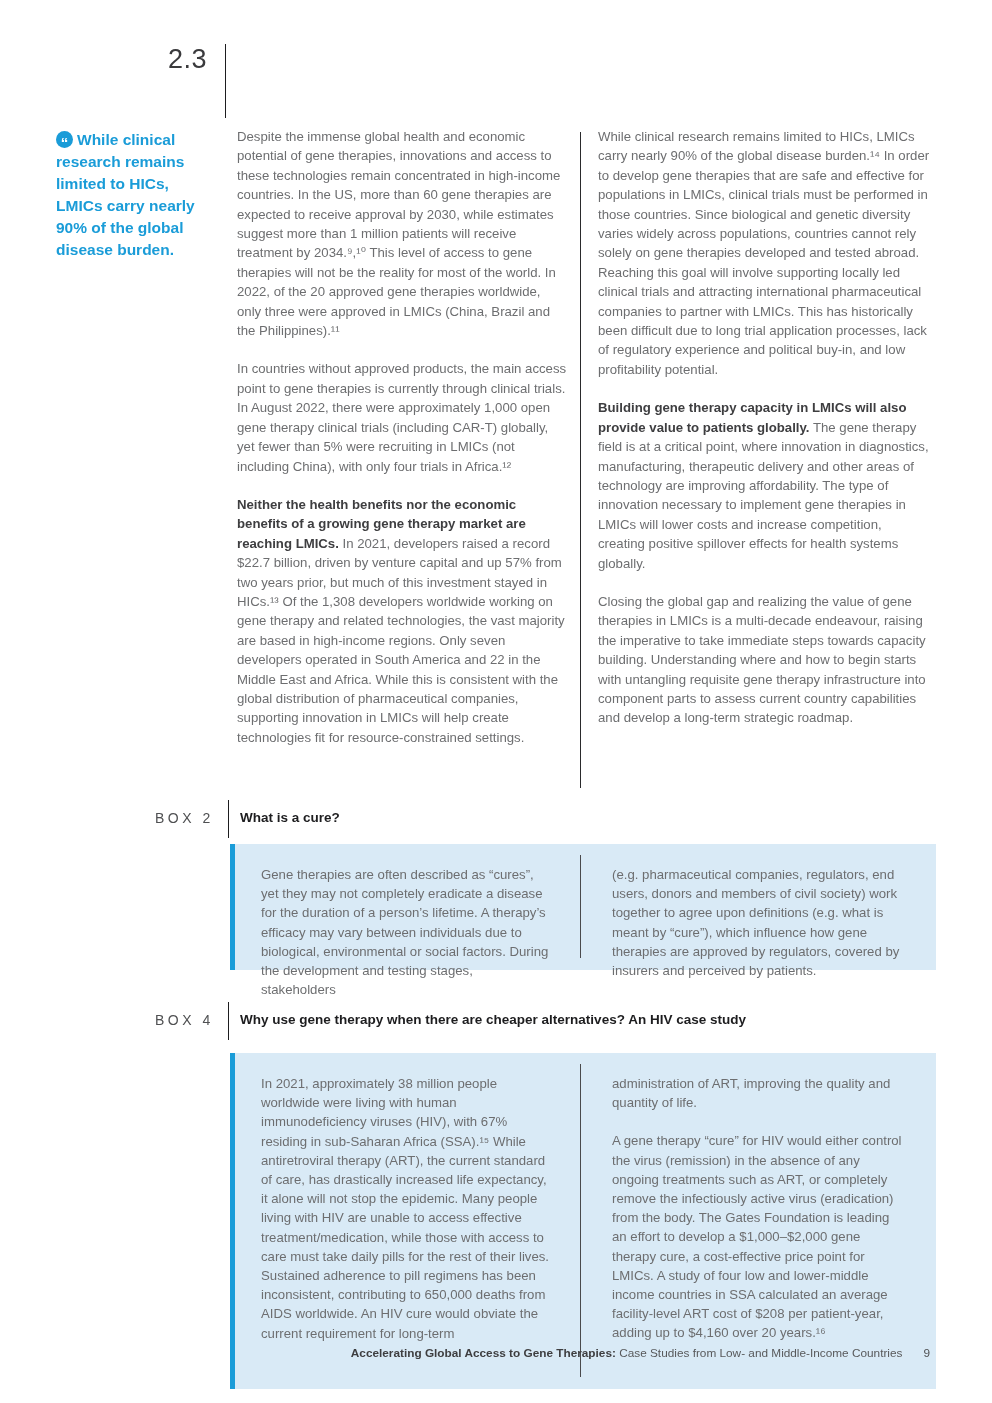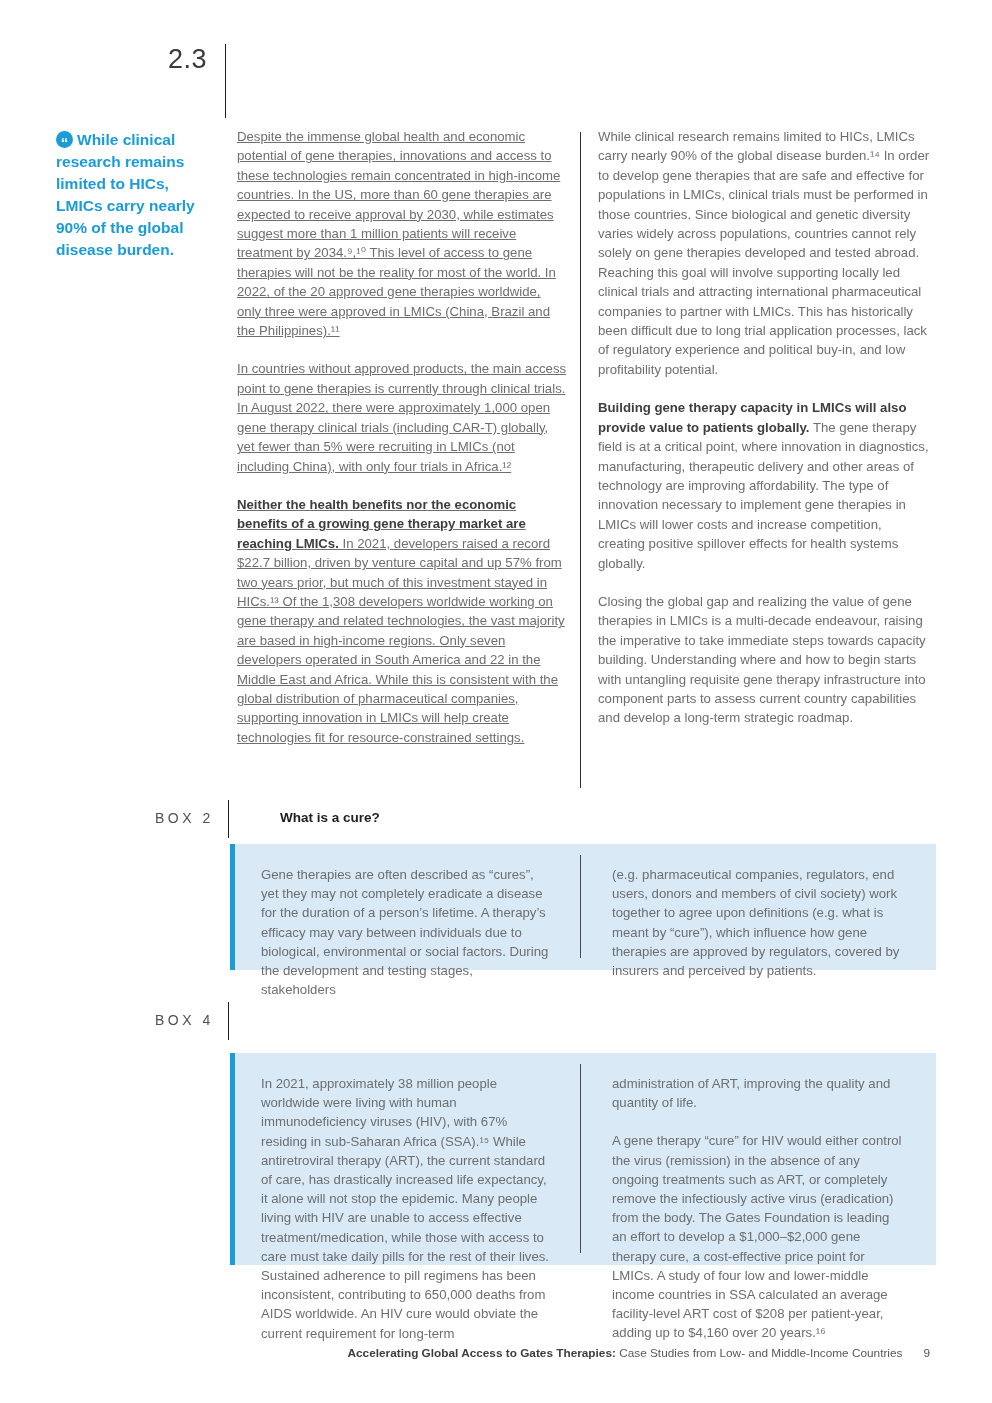--- a/index.html
+++ b/index.html
@@ -45,40 +45,40 @@
     align-items:flex-start;justify-content:center;
     font-size:15px;line-height:24px;
     vertical-align:-3px;margin-right:4px;overflow:hidden;
   }
 
   
   .col{
     position:absolute;top:127px;
     font-size:13.2px;line-height:19.4px;color:var(--body-gray);
   }
-  .col-left{left:237px;width:330px;text-decoration:underline;}
+  .col-left{left:237px;width:330px;}
   .col-right{left:598px;width:334px;}
   .col p{margin:0 0 19px 0;}
   .col p:last-child{margin-bottom:16px;}
   .lead{font-weight:bold;color:var(--lead-dark);}
   .col-divider{
     position:absolute;left:580px;top:132px;width:1px;height:656px;background:#2a2a2c;
   }
 
   
   .box-label{
     position:absolute;left:155px;
     font-size:14px;letter-spacing:3.5px;color:var(--label-gray);
   }
   .box-header-rule{
     position:absolute;left:228px;width:1px;height:38px;background:var(--dark);
   }
   .box-title{
     position:absolute;left:240px;
-    font-size:13.5px;font-weight:bold;color:var(--dark);margin-left:40px;
+    font-size:13.5px;font-weight:bold;color:var(--dark);
   }
 
   
   .info-box{
     position:absolute;left:230px;width:706px;
     background:var(--box-bg);
     border-left:5px solid var(--accent);
     display:flex;
     padding:7px 15px 8px 12px;
   }
@@ -136,30 +136,31 @@
       <p>Gene therapies are often described as “cures”, yet they may not completely eradicate a disease for the duration of a person’s lifetime. A therapy’s efficacy may vary between individuals due to biological, environmental or social factors. During the development and testing stages, stakeholders</p>
     </div>
     <div class="bdiv"></div>
     <div class="bcol2">
       <p>(e.g. pharmaceutical companies, regulators, end users, donors and members of civil society) work together to agree upon definitions (e.g. what is meant by “cure”), which influence how gene therapies are approved by regulators, covered by insurers and perceived by patients.</p>
     </div>
   </div>
 
   <div class="box-label" style="top:1012px;">BOX 4</div>
   <div class="box-header-rule" style="top:1002px;"></div>
+  <div class="box-title" style="top:1012px;">Why use gene therapy when there are cheaper alternatives? An HIV case study</div>
 
-  <div class="info-box" style="top:1053px;height:212px;">
+  <div class="info-box" style="top:1053px;height:336px;">
     <div class="bcol1">
       <p>In 2021, approximately 38 million people worldwide were living with human immunodeficiency viruses (HIV), with 67% residing in sub-Saharan Africa (SSA).¹⁵ While antiretroviral therapy (ART), the current standard of care, has drastically increased life expectancy, it alone will not stop the epidemic. Many people living with HIV are unable to access effective treatment/medication, while those with access to care must take daily pills for the rest of their lives. Sustained adherence to pill regimens has been inconsistent, contributing to 650,000 deaths from AIDS worldwide. An HIV cure would obviate the current requirement for long-term</p>
     </div>
     <div class="bdiv"></div>
     <div class="bcol2">
       <p>administration of ART, improving the quality and quantity of life.</p>
       <p>A gene therapy “cure” for HIV would either control the virus (remission) in the absence of any ongoing treatments such as ART, or completely remove the infectiously active virus (eradication) from the body. The Gates Foundation is leading an effort to develop a $1,000–$2,000 gene therapy cure, a cost-effective price point for LMICs. A study of four low and lower-middle income countries in SSA calculated an average facility-level ART cost of $208 per patient-year, adding up to $4,160 over 20 years.¹⁶</p>
     </div>
   </div>
 
   <div class="footer">
-    <div><span class="f-bold">Accelerating Global Access to Gates Therapies:</span><span> Case Studies from Low- and Middle-Income Countries</span></div>
+    <div><span class="f-bold">Accelerating Global Access to Gene Therapies:</span><span> Case Studies from Low- and Middle-Income Countries</span></div>
     <span class="f-page">9</span>
   </div>
 
 </div>
 
 </body></html>

